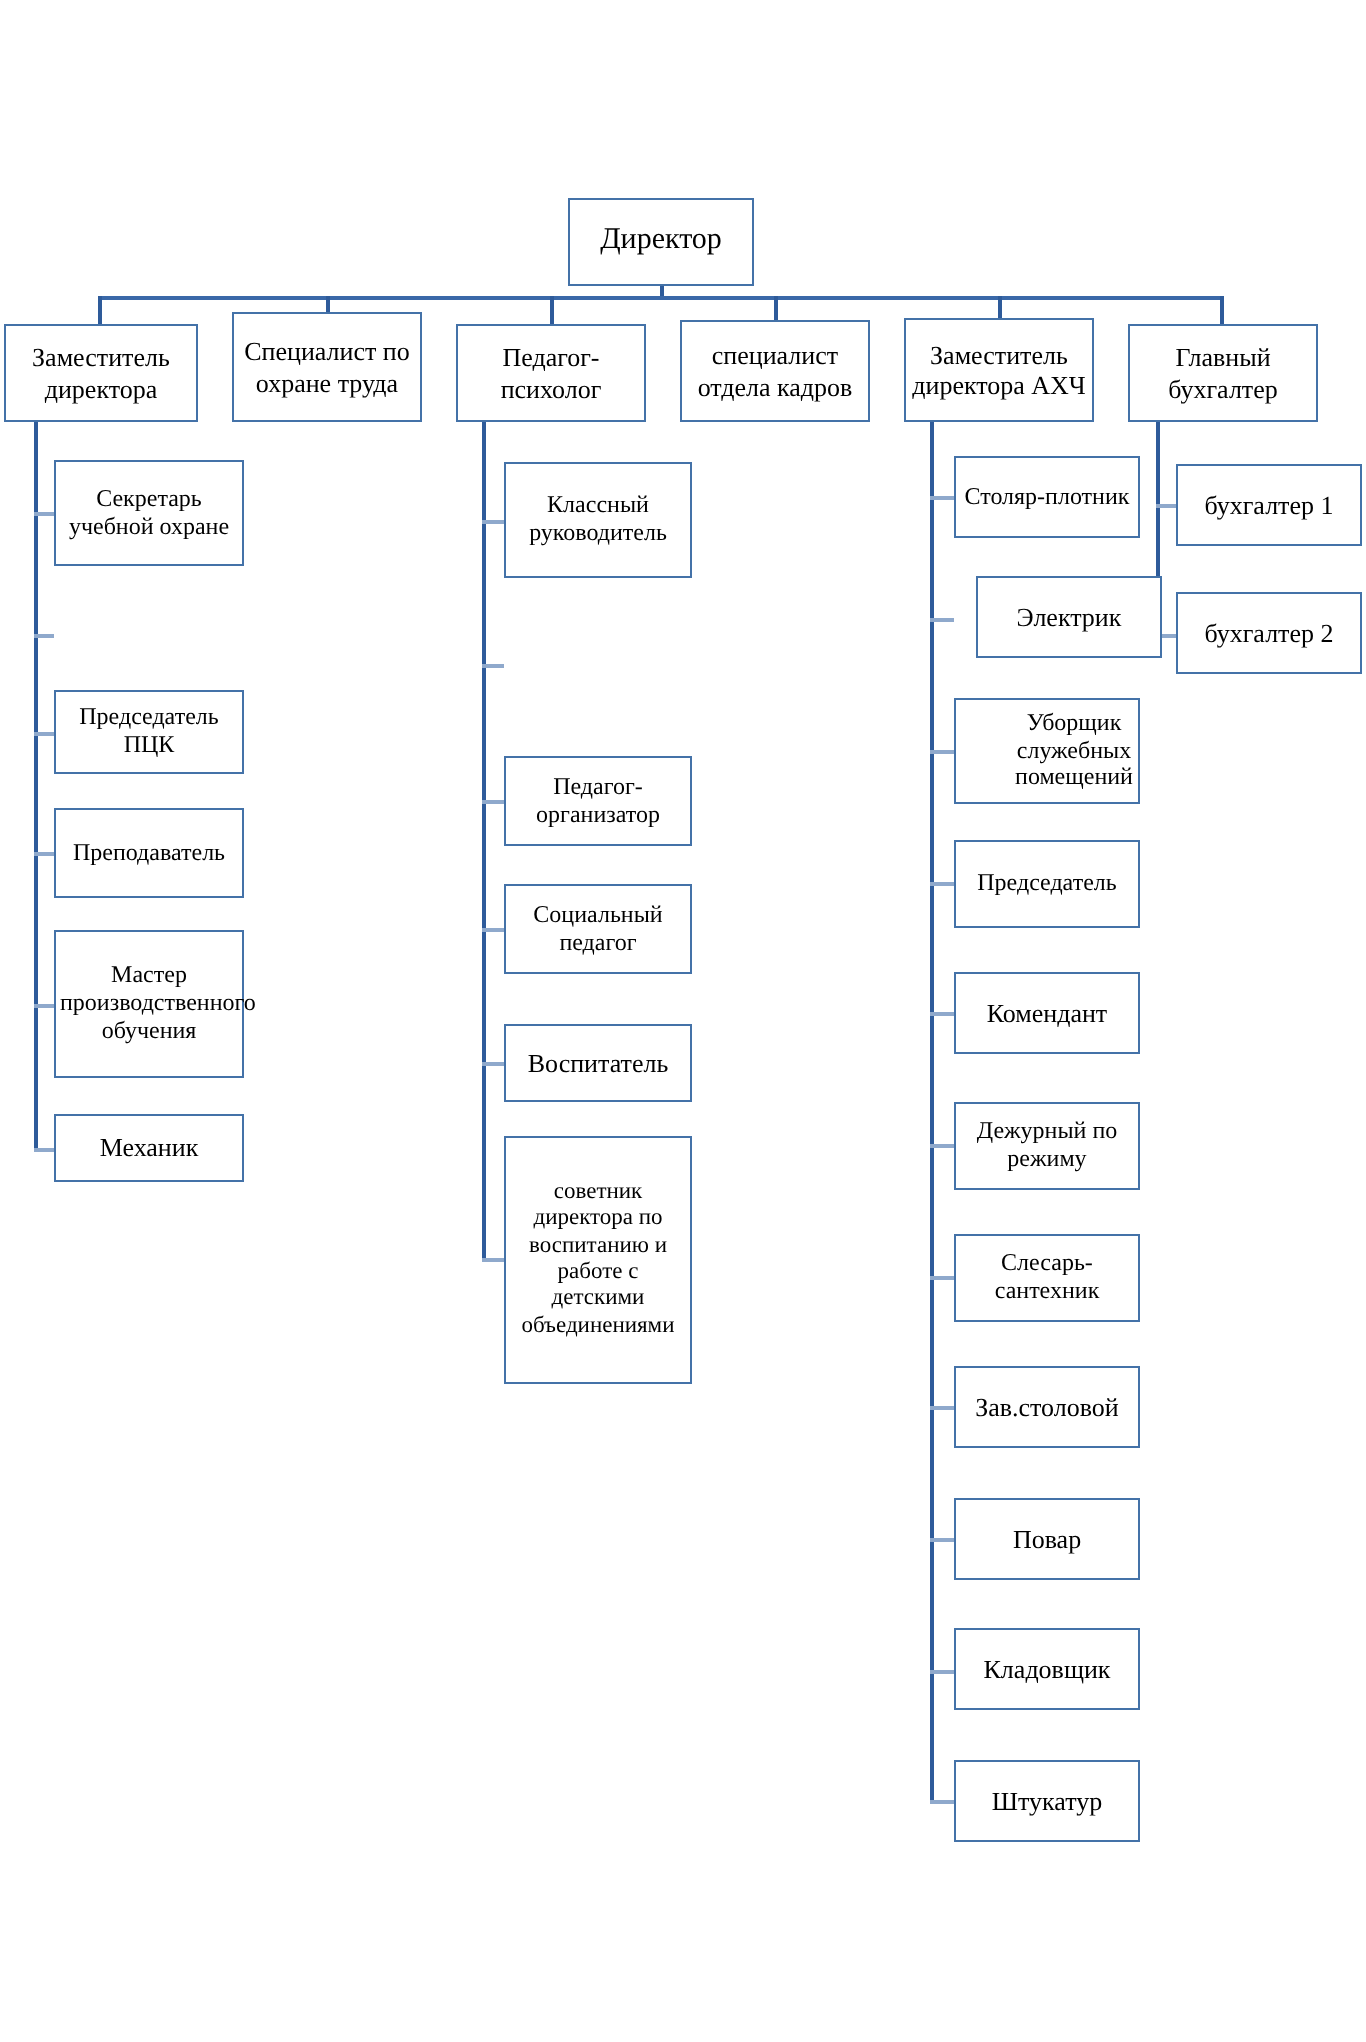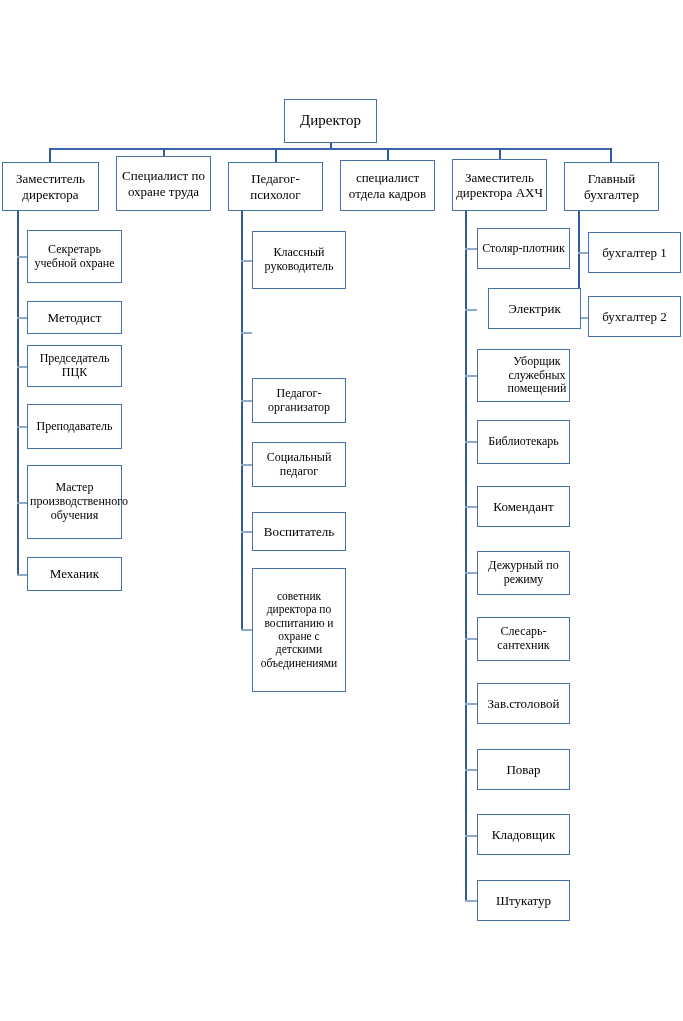--- a/index.html
+++ b/index.html
@@ -123,23 +123,20 @@
   <div class="node n-l2" style="left:452px; top:159px; width:95px; height:52px;">
     <span>Заместитель директора АХЧ</span>
   </div>
   <div class="node n-l2" style="left:564px; top:162px; width:95px; height:49px;">
     <span>Главный бухгалтер</span>
   </div>
 
   <div class="node n-small" style="left:27px; top:230px; width:95px; height:53px;">
     <span>Секретарь учебной охране</span>
   </div>
-  <div class="node n-leaf" style="left:27px; top:301px; width:95px; height:33px;">
-    <span>Методист</span>
-  </div>
   <div class="node n-small" style="left:27px; top:345px; width:95px; height:42px;">
     <span>Председатель ПЦК</span>
   </div>
   <div class="node n-small" style="left:27px; top:404px; width:95px; height:45px;">
     <span>Преподаватель</span>
   </div>
   <div class="node n-small" style="left:27px; top:465px; width:95px; height:74px;">
     <span>Мастер производственного обучения</span>
   </div>
   <div class="node n-leaf" style="left:27px; top:557px; width:95px; height:34px;">
@@ -152,34 +149,34 @@
   <div class="node n-small" style="left:252px; top:378px; width:94px; height:45px;">
     <span>Педагог-организатор</span>
   </div>
   <div class="node n-small" style="left:252px; top:442px; width:94px; height:45px;">
     <span>Социальный педагог</span>
   </div>
   <div class="node n-leaf" style="left:252px; top:512px; width:94px; height:39px;">
     <span>Воспитатель</span>
   </div>
   <div class="node n-tiny" style="left:252px; top:568px; width:94px; height:124px;">
-    <span>советник директора по воспитанию и охране с детскими объединениями</span>
+    <span>советник директора по воспитанию и работе с детскими объединениями</span>
   </div>
 
   <div class="node n-small" style="left:477px; top:228px; width:93px; height:41px;">
     <span>Столяр-плотник</span>
   </div>
   <div class="node n-leaf" style="left:488px; top:288px; width:93px; height:41px;align-items:center;">
     <span>Электрик</span>
   </div>
   <div class="node n-small" style="left:477px; top:349px; width:93px; height:53px;padding-left:29px;">
     <span>Уборщик служебных помещений</span>
   </div>
   <div class="node n-small" style="left:477px; top:420px; width:93px; height:44px;">
-    <span>Библиотекарь</span>
+    <span>Председатель</span>
   </div>
   <div class="node n-leaf" style="left:477px; top:486px; width:93px; height:41px;">
     <span>Комендант</span>
   </div>
   <div class="node n-small" style="left:477px; top:551px; width:93px; height:44px;">
     <span>Дежурный по режиму</span>
   </div>
   <div class="node n-small" style="left:477px; top:617px; width:93px; height:44px;">
     <span>Слесарь-сантехник</span>
   </div>

